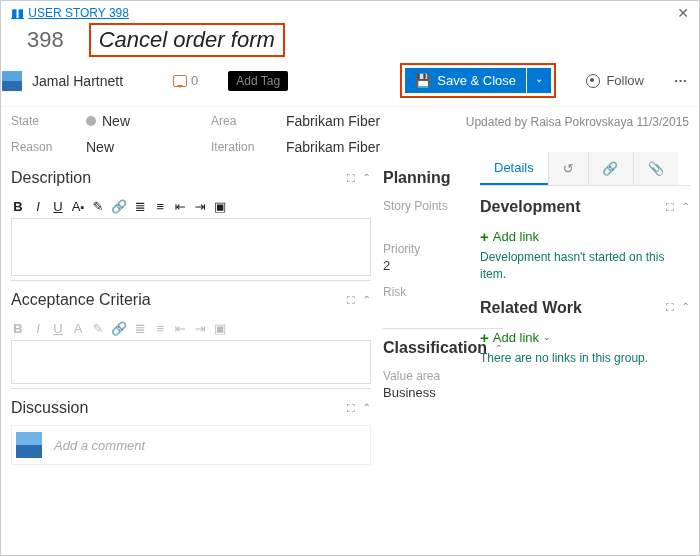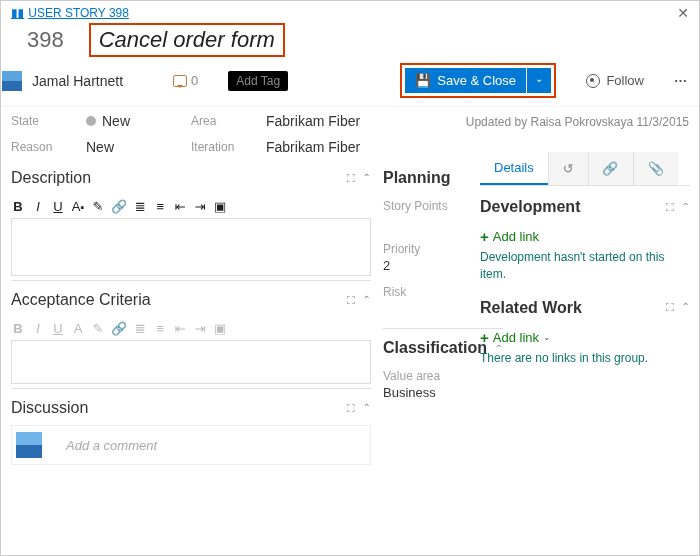--- a/index.html
+++ b/index.html
@@ -27,21 +27,21 @@
   .comment-icon:after{content:"";position:absolute;bottom:-5px;left:3px;border:3px solid transparent;border-top-color:#c97a3a;}
   .tag-add{background:#000000;color:#888;padding:3px 8px;font-size:12px;border-radius:2px;}
   .spacer{flex:1;}
   .save-wrap{display:flex;border:2px solid var(--highlight);padding:3px;}
   .save-btn{background:var(--blue);color:#fff;display:flex;align-items:center;padding:5px 10px;font-size:13px;gap:6px;}
   .save-caret{background:var(--blue);color:#fff;padding:5px 8px;margin-left:1px;font-size:10px;}
   .follow{display:flex;align-items:center;gap:6px;color:#555;font-size:13px;}
   .follow-eye{width:14px;height:14px;border:1.5px solid #555;border-radius:50%;position:relative;}
   .follow-eye:after{content:"";position:absolute;top:3px;left:3px;width:4px;height:4px;background:#555;border-radius:50%;}
   .more{color:#555;letter-spacing:2px;font-weight:bold;}
-  .fields-row{display:flex;padding:6px 10px 0 10px;font-size:13px;border-top:1px solid var(--light);}
+  .fields-row{display:flex;padding:6px 10px 0 10px;gap:20px;font-size:13px;border-top:1px solid var(--light);}
   .field-col{display:flex;flex-direction:column;gap:10px;}
   .field-line{display:flex;align-items:center;gap:20px;}
   .field-label{color:#9b9b9b;font-size:12px;min-width:55px;}
   .field-val{color:#333;font-size:14px;}
   .state-dot{width:10px;height:10px;border-radius:50%;background:#b0b0b0;display:inline-block;margin-right:6px;}
   .updated{margin-left:auto;color:#888;font-size:12px;padding-top:2px;}
   .tabs{display:flex;margin-top:10px;border-bottom:1px solid var(--border);margin-left:auto;width:210px;}
   .tab{padding:8px 14px;color:#888;font-size:13px;display:flex;align-items:center;justify-content:center;}
   .tab.active{color:var(--blue);border-bottom:2px solid var(--blue);background:#fff;}
   .tab.inactive{background:#f5f5f5;border-left:1px solid var(--border);min-width:40px;}
@@ -56,21 +56,21 @@
   .tb.dim{color:#bbb;}
   .editor{border:1px solid #ddd;height:58px;background:#fff;}
   .editor.small{height:44px;}
   .label-sm{color:#a3a3a3;font-size:12px;padding:4px 0 2px 0;}
   .val-sm{color:#333;font-size:13px;padding-bottom:8px;}
   .dev-link{color:#107c10;font-size:13px;display:flex;align-items:center;gap:4px;padding:4px 0;}
   .dev-plus{color:#107c10;font-weight:bold;font-size:15px;}
   .dev-note{color:#0f766e;font-size:12px;line-height:1.4;}
   .rel-caret{font-size:9px;color:#555;}
   .hr{border-top:1px solid var(--border);margin:4px 0;}
-  .discussion-row{display:flex;align-items:center;gap:24px;padding:6px 0;border:1px solid #eee;}
+  .discussion-row{display:flex;align-items:center;gap:12px;padding:6px 0;border:1px solid #eee;}
   .disc-avatar{width:26px;height:26px;background:linear-gradient(#71b4ea 50%,#2b6cb0 50%);margin-left:4px;}
   .disc-input{color:#aaa;font-style:italic;font-size:13px;}
   .right-area{position:absolute;right:10px;top:142px;width:210px;}
 </style>
 </head>
 <body>
 
 <div class="top">
   <a class="crumb" href="#">
     <span class="crumb-icon">▮▮</span>

